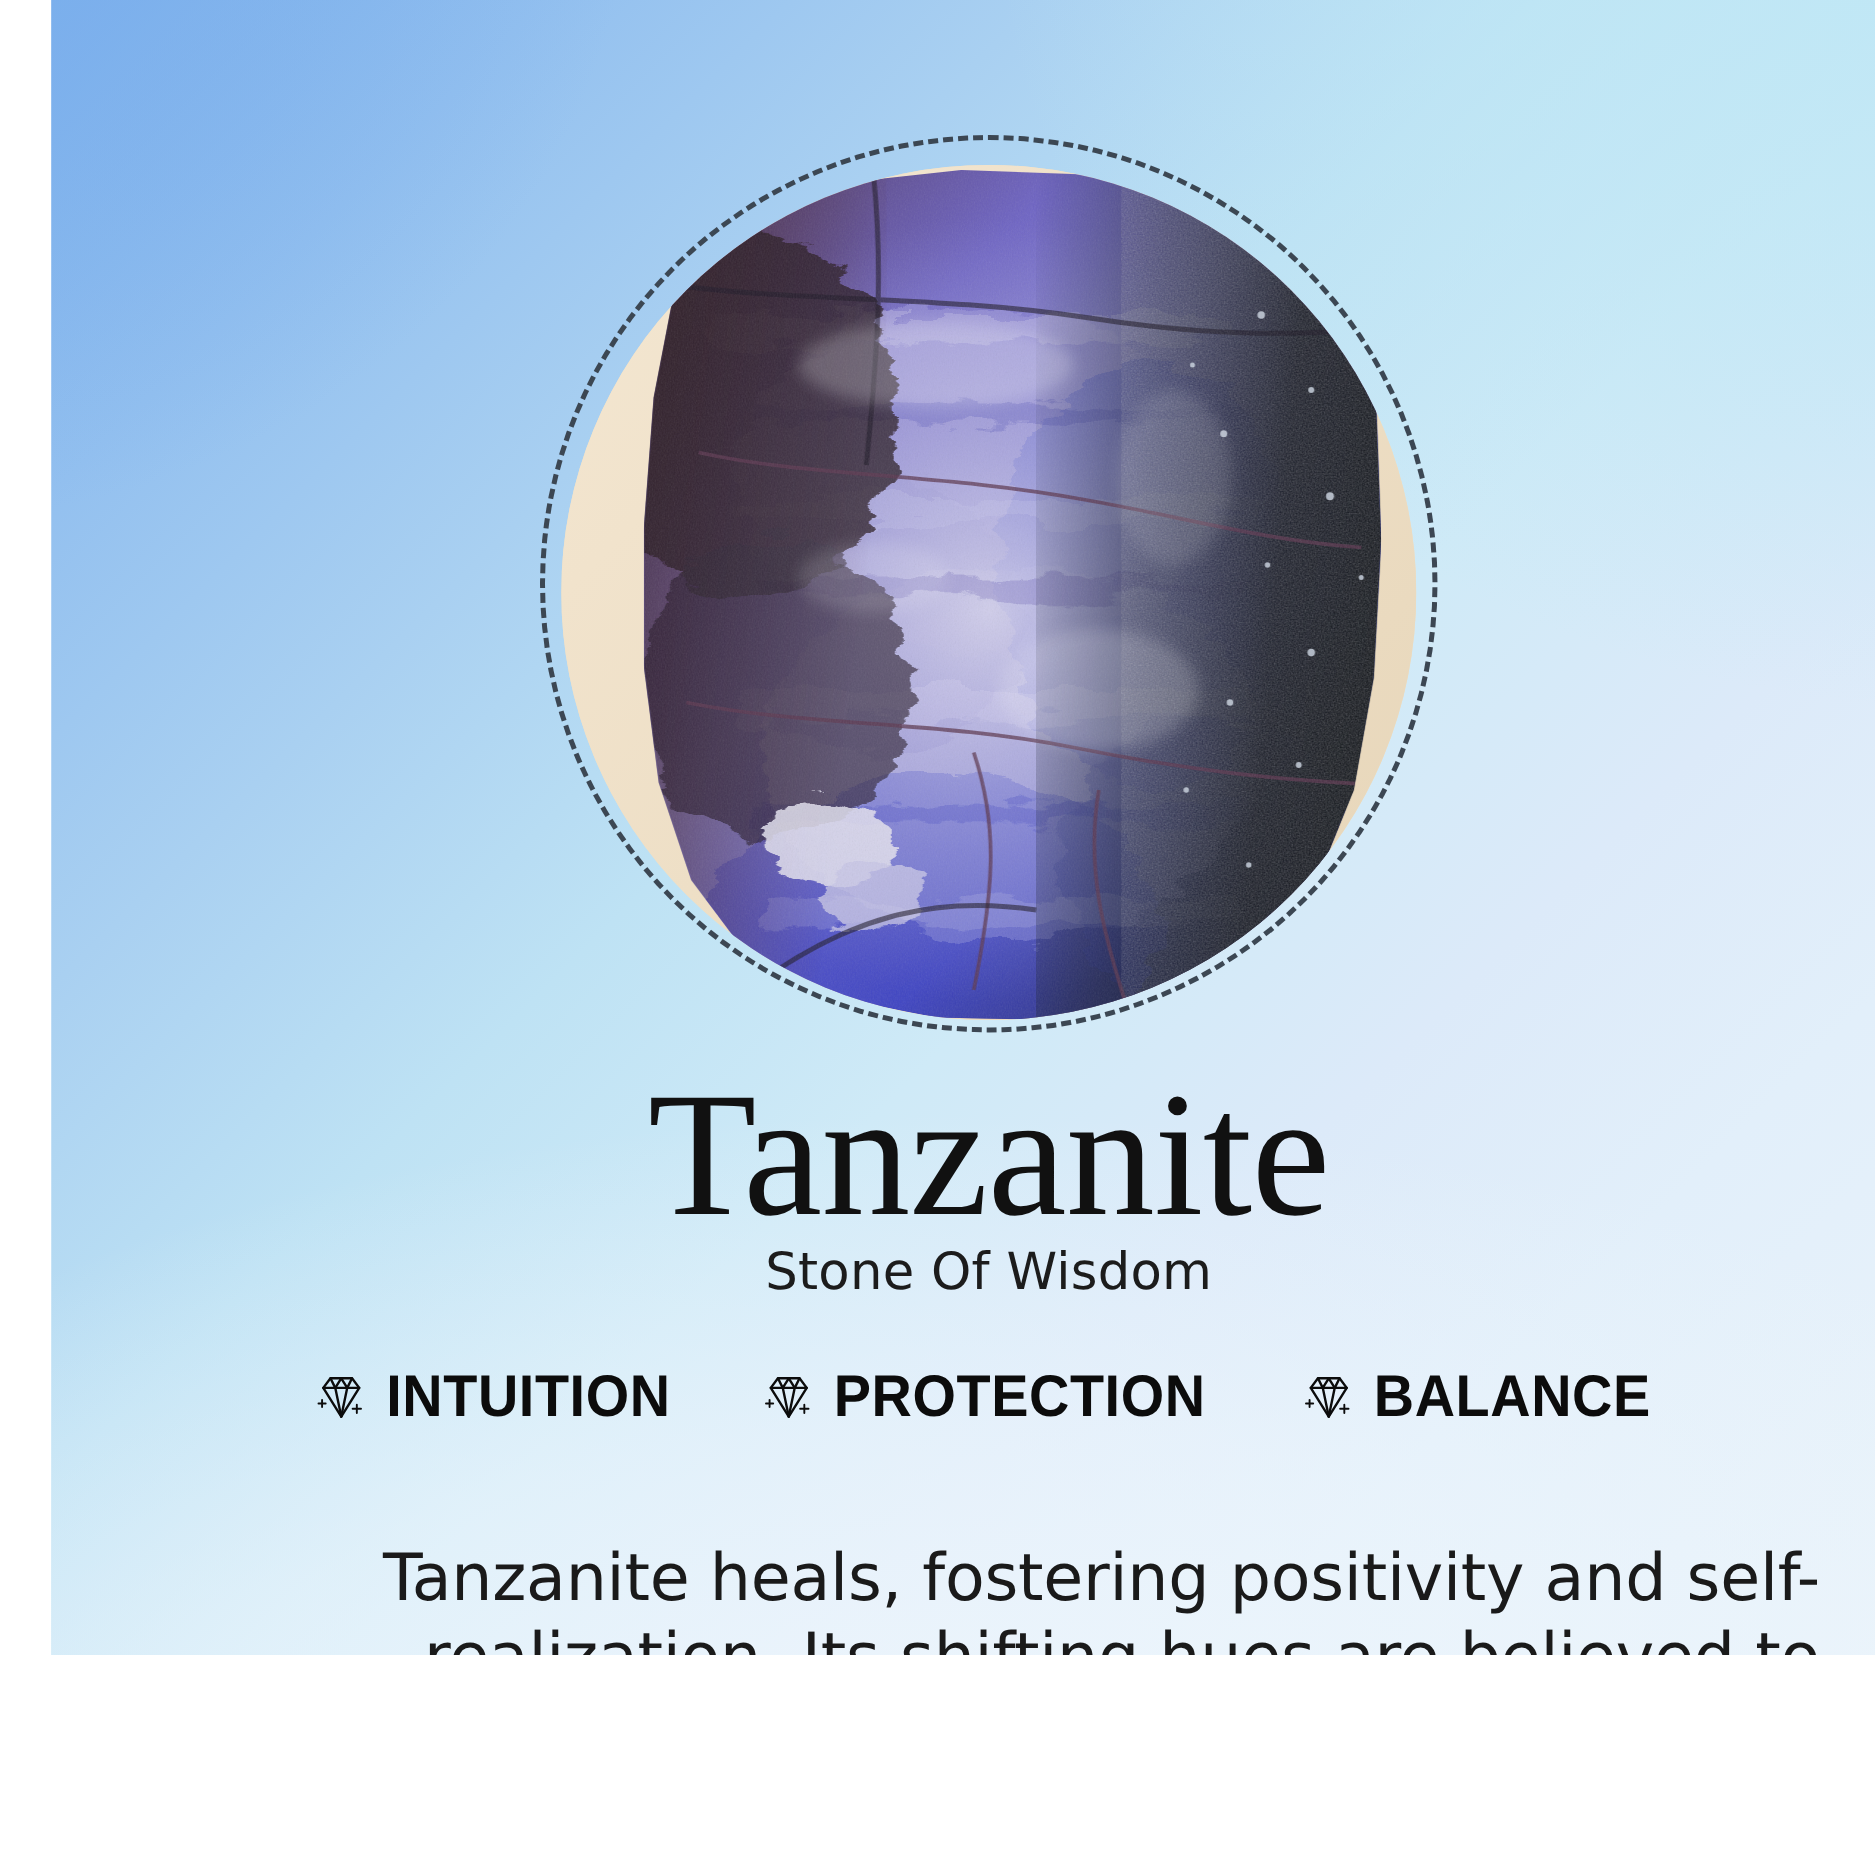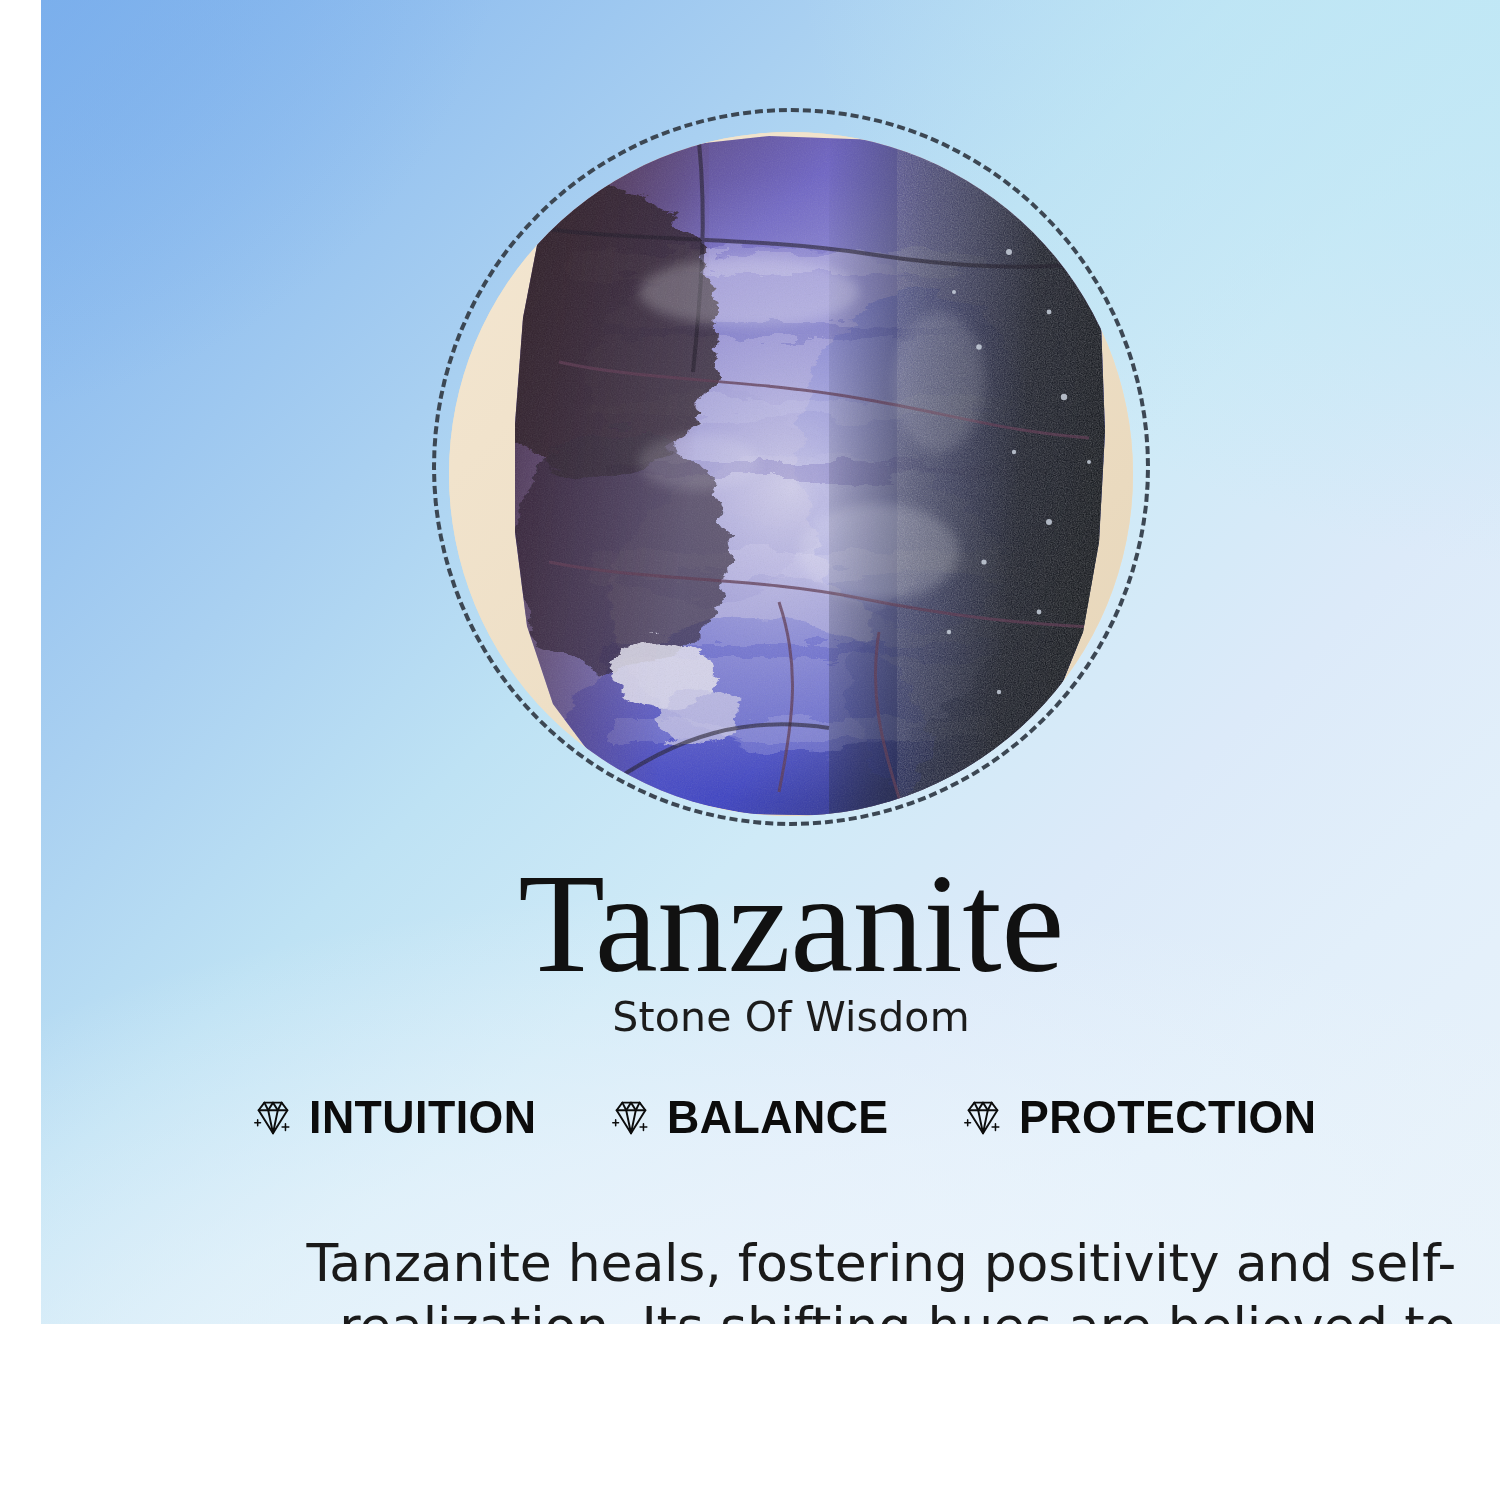--- a/index.html
+++ b/index.html
@@ -355,36 +355,36 @@
           <path d="M9,17 L39,17"></path>
           <path d="M15,9 L19,17 L24,41"></path>
           <path d="M33,9 L29,17 L24,41"></path>
           <path d="M19,17 L24,9 L29,17"></path>
         </g>
         <g fill="none" stroke="#0C0C0C" stroke-width="1.6" stroke-linecap="round">
           <path d="M8,27 L8,33 M5,30 L11,30"></path>
           <path d="M37,31 L37,38 M33.5,34.5 L40.5,34.5"></path>
         </g>
       </svg>
-      <span class="keyword-label">BALANCE</span>
+      <span class="keyword-label">PROTECTION</span>
     </div>
 
     <div class="keyword">
       <svg class="gem-icon" viewBox="0 0 48 48">
         <g fill="none" stroke="#0C0C0C" stroke-width="2" stroke-linejoin="round" stroke-linecap="round">
           <path d="M9,17 L15,9 L33,9 L39,17 L24,41 Z"></path>
           <path d="M9,17 L39,17"></path>
           <path d="M15,9 L19,17 L24,41"></path>
           <path d="M33,9 L29,17 L24,41"></path>
           <path d="M19,17 L24,9 L29,17"></path>
         </g>
         <g fill="none" stroke="#0C0C0C" stroke-width="1.6" stroke-linecap="round">
           <path d="M8,27 L8,33 M5,30 L11,30"></path>
           <path d="M37,31 L37,38 M33.5,34.5 L40.5,34.5"></path>
         </g>
       </svg>
-      <span class="keyword-label">PROTECTION</span>
+      <span class="keyword-label">BALANCE</span>
     </div>
   </div>
 
   <div class="body-copy">Tanzanite heals, fostering positivity and self-realization. Its shifting hues are believed to heighten awareness, mentally dispelling lethargy, and creatively dissolve old patterns.</div>
 
 </div>
 
 </body></html>

